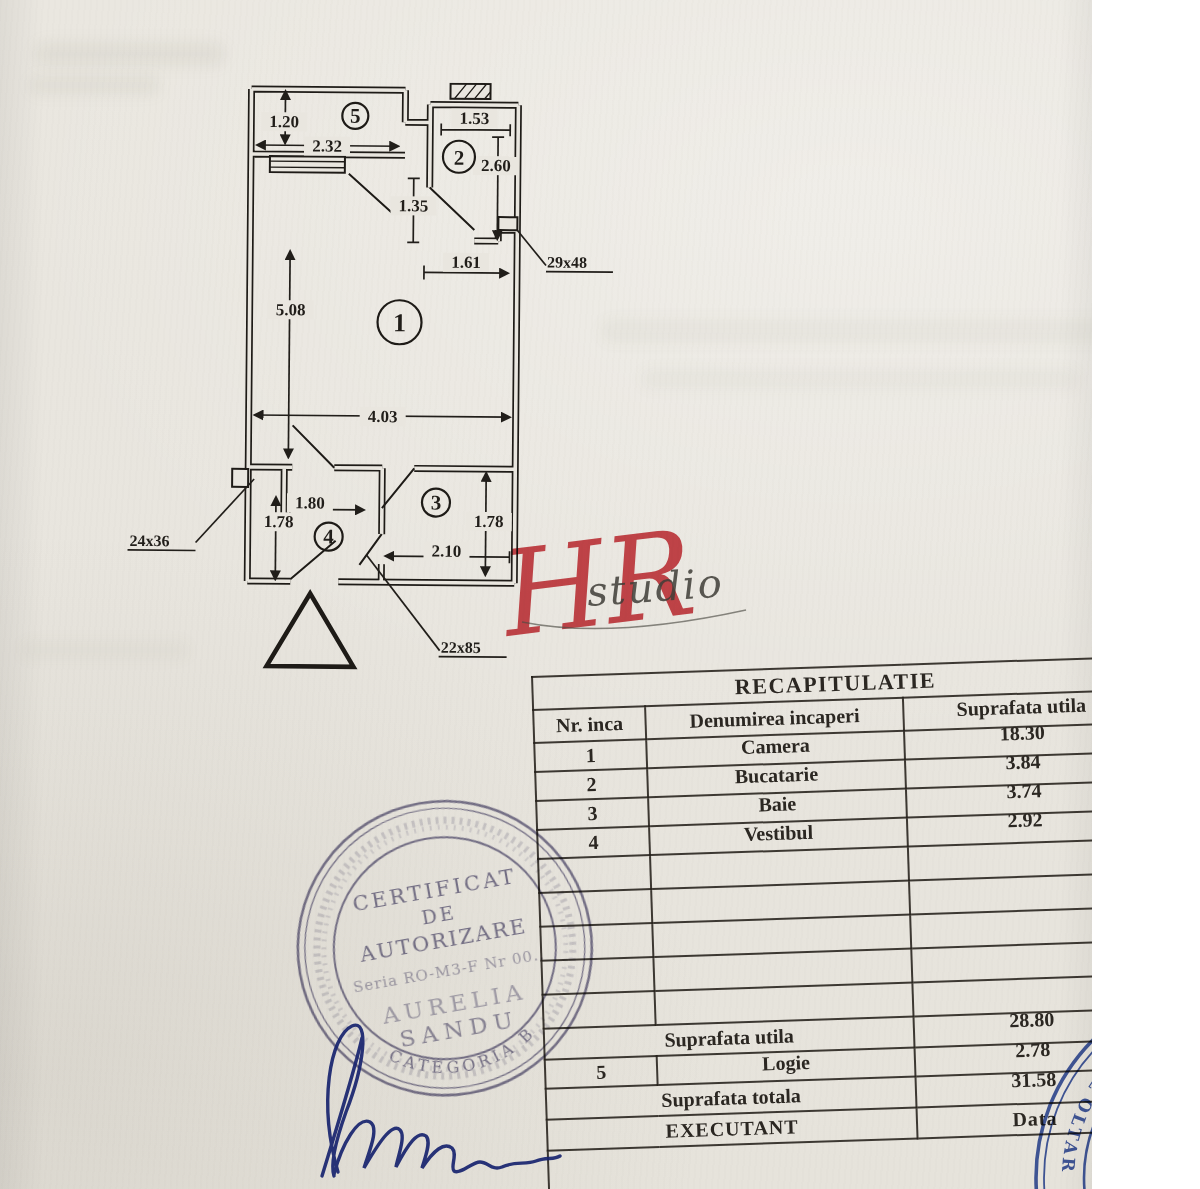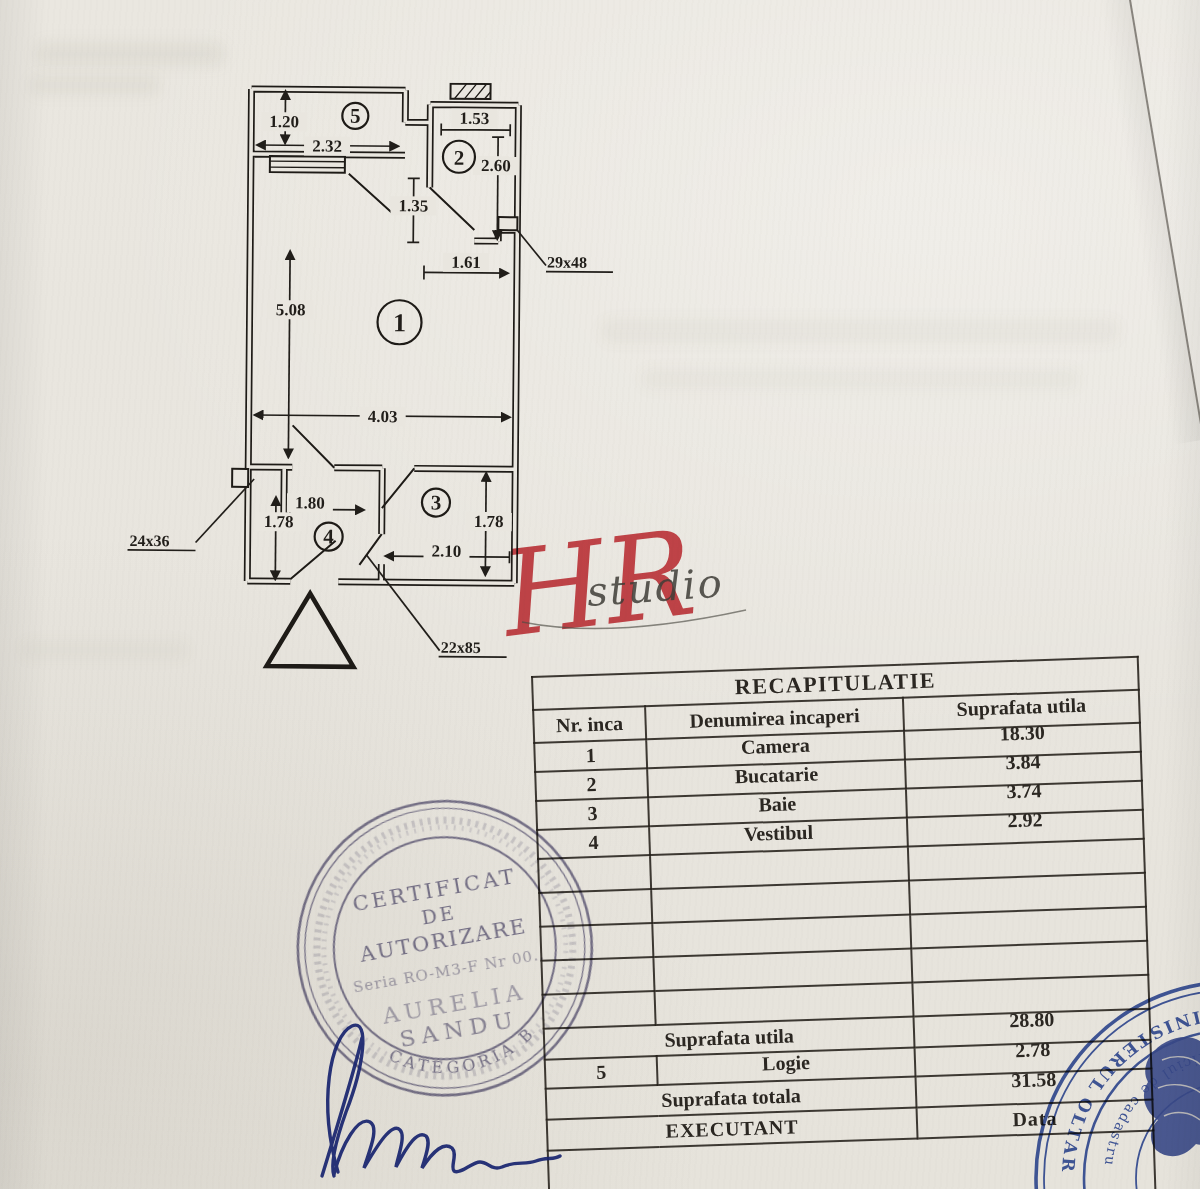--- a/index.html
+++ b/index.html
@@ -1,16 +1,16 @@
 <!DOCTYPE html>
 <html><head>
 <meta charset="utf-8">
 <style>
   html,body{margin:0;padding:0;}
-  .page{position:relative;width:1200px;height:1189px;overflow:hidden;
+  .page{position:relative;width:1092px;height:1189px;overflow:hidden;
     background:
       radial-gradient(1400px 900px at 78% 18%, rgba(255,255,255,.30), transparent 60%),
       radial-gradient(1100px 900px at 5% 90%, rgba(110,102,88,.10), transparent 60%),
       linear-gradient(180deg,#eae7e0 0%,#e8e5de 55%,#e6e3db 100%);
     font-family:"Liberation Serif", serif;}
   .grain{position:absolute;inset:0;z-index:0;pointer-events:none;opacity:.5;
     background:
       repeating-linear-gradient(94deg, rgba(120,112,98,.035) 0 2px, transparent 2px 6px),
       repeating-linear-gradient(3deg, rgba(255,255,255,.03) 0 3px, transparent 3px 9px);}
   .smudge{position:absolute;filter:blur(7px);background:rgba(118,110,95,.08);border-radius:10px;z-index:0;}

